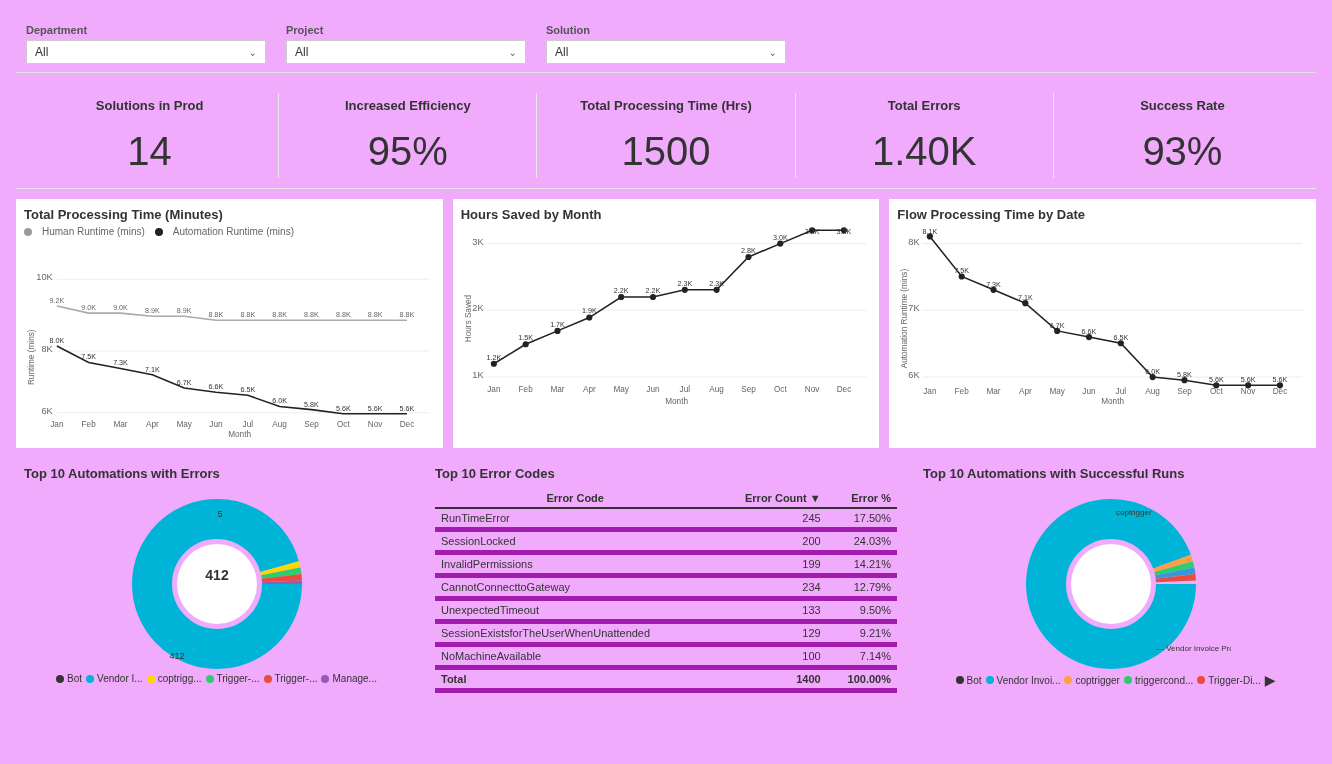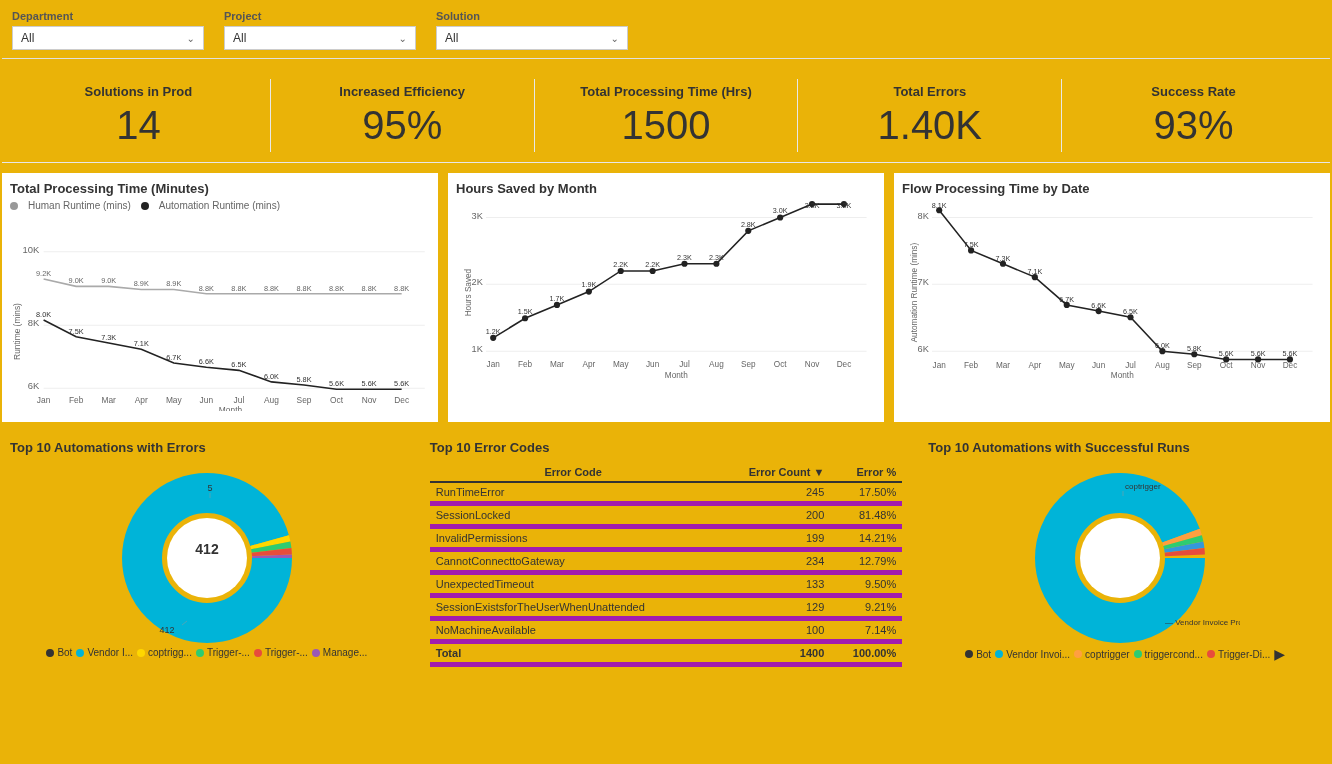--- a/index.html
+++ b/index.html
@@ -1,30 +1,30 @@
 <!DOCTYPE html>
 <html><head>
   <meta charset="utf-8">
   <style>
     * { box-sizing: border-box; margin: 0; padding: 0; }
     body { font-family: 'Segoe UI', Arial, sans-serif; background: #f3f3f3; font-size: 12px; color: #333; }
-    .dashboard { background: #eab308; width: 1332px; min-height: 764px; padding: 2px; }
+    .dashboard { background: #f0abfc; width: 1332px; min-height: 764px; padding: 16px; }
     
     
     .filter-bar { display: flex; gap: 20px; padding: 8px 10px; border-bottom: 1px solid #e0e0e0; margin-bottom: 10px; }
     .filter-group { display: flex; flex-direction: column; gap: 4px; }
     .filter-label { font-size: 11px; color: #555; font-weight: 600; }
-    .filter-select { display: flex; align-items: center; justify-content: space-between; border: 1px solid #ccc; background: #fff; padding: 4px 8px; width: 192px; cursor: pointer; font-size: 12px; }
+    .filter-select { display: flex; align-items: center; justify-content: space-between; border: 1px solid #ccc; background: #fff; padding: 4px 8px; width: 240px; cursor: pointer; font-size: 12px; }
     .chevron { font-size: 10px; color: #666; }
     
     
     .kpi-row { display: flex; padding: 10px 5px; border-bottom: 1px solid #e8e8e8; margin-bottom: 10px; }
     .kpi-item { flex: 1; text-align: center; border-right: 1px solid #e8e8e8; padding: 5px 10px; }
     .kpi-item:last-child { border-right: none; }
-    .kpi-label { font-size: 13px; font-weight: 700; color: #333; margin-bottom: 4px; }
+    .kpi-label { font-size: 13px; font-weight: 700; color: #333; margin-bottom: 16px; }
     .kpi-value { font-size: 40px; font-weight: 300; color: #333; line-height: 1.1; }
     
     
     .charts-row { display: flex; gap: 10px; margin-bottom: 10px; }
     .chart-container { flex: 1; background: #fff; padding: 8px; }
     .chart-title { font-size: 13px; font-weight: 700; color: #333; margin-bottom: 4px; }
     .chart-legend { font-size: 10px; color: #666; margin-bottom: 20px; display: flex; gap: 10px; align-items: center; }
     .legend-dot { width: 8px; height: 8px; border-radius: 50%; display: inline-block; }
     
     
@@ -353,21 +353,21 @@
           </thead>
           <tbody>
             <tr>
               <td>RunTimeError</td>
               <td class="num">245</td>
               <td class="num">17.50%</td>
             </tr>
             <tr>
               <td>SessionLocked</td>
               <td class="num">200</td>
-              <td class="num">81.48%</td>
+              <td class="num">24.03%</td>
             </tr>
             <tr>
               <td>InvalidPermissions</td>
               <td class="num">199</td>
               <td class="num">14.21%</td>
             </tr>
             <tr>
               <td>CannotConnecttoGateway</td>
               <td class="num">234</td>
               <td class="num">12.79%</td>

